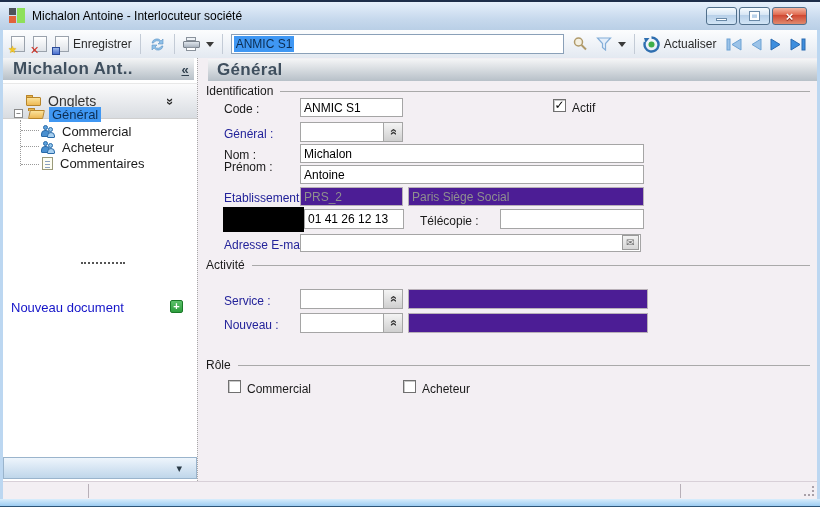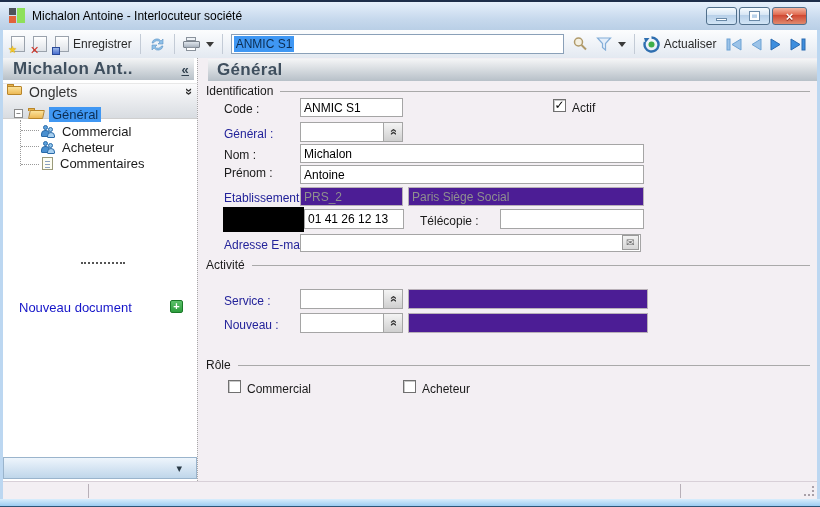--- a/index.html
+++ b/index.html
@@ -51,22 +51,22 @@
   .sidebar{position:relative;width:194px;background:#ffffff;flex:none;}
   .vsplit{width:4px;flex:none;border-left:1px dotted #a8a8a8;background:#f3eff3;}
   .main{position:relative;flex:1;background:#f3eff3;overflow:hidden;}
   
   .big-hdr{position:absolute;height:22px;background:linear-gradient(#f4f5f6,#b7c0c8);
     display:flex;align-items:center;font-weight:bold;font-size:17px;color:#3f4f5e;letter-spacing:.3px;}
   .sb-title{top:0;left:0;right:3px;padding-left:10px;}
   .sb-title .chev{margin-left:auto;margin-right:5px;font-size:13px;color:#30404e;text-decoration:underline;}
   .main-hdr{top:1px;left:7px;right:0;padding-left:9px;}
   .panel-hdr{position:absolute;left:0;right:0;height:36px;background:linear-gradient(#fbfbfc,#d8dce1);
-    border-top:1px solid #e8e8e8;border-bottom:1px solid #cfcfcf;display:flex;align-items:flex-start;
-    font-size:14px;color:#333;padding:0 4px;gap:6px;}
+    border-top:1px solid #e8e8e8;border-bottom:1px solid #cfcfcf;display:flex;align-items:center;
+    font-size:14px;color:#333;padding:0 23px;gap:6px;}
   .panel-hdr .spacer{flex:1;}
   .chev-up2{display:inline-block;transform:rotate(90deg);font-weight:bold;color:#2a2a2a;font-size:13px;}
   .chev-dn2{display:inline-block;transform:rotate(-90deg);font-weight:bold;color:#3a3a3a;font-size:12px;line-height:10px;}
   .tri-up{color:#2a2a2a;font-size:10px;}
   .tri-dn{color:#2a3a46;font-size:11px;}
   
   .folder{position:relative;width:16px;height:12px;flex:none;}
   .folder .back{position:absolute;left:0;top:0;width:7px;height:3px;background:#e8b44c;border:1px solid #b8852a;border-bottom:none;border-radius:1px 1px 0 0;}
   .folder .front{position:absolute;left:0;top:2px;width:15px;height:9px;background:linear-gradient(#fbe29a,#edb955);border:1px solid #b8852a;border-radius:1px;}
   .folder.open .front{transform:skewX(-12deg);transform-origin:bottom left;}
@@ -285,21 +285,21 @@
               <i style="top:9px;"></i>
             </span>
           <span style="width:7px;flex:none;"></span>
           <span>Commentaires</span>
         </div>
       </div>
 
       <div class="dots-split" style="top:204px;"></div>
 
 
-      <div class="trow" style="top:241px;padding-left:16px;">
+      <div class="trow" style="top:241px;padding-left:8px;">
         <span class="link">Nouveau document</span>
       </div>
       <div class="plus-btn" style="left:167px;top:242px;">
           <span>+</span>
         </div>
 
       <div class="sb-footer">
         <span class="tri-dn">▾</span>
       </div>
     </div>
@@ -325,21 +325,21 @@
       <div class="combo" style="left:99px;top:64px;width:103px;">
         <span class="cval"></span>
         <span class="cbtn">
             <span class="chev-dn2">»</span>
           </span>
       </div>
 
       <span class="flabel" style="left:23px;top:90px;">Nom :</span>
       <input class="fin" style="left: 99px; top: 86px; width: 344px;" value="Michalon">
 
-      <span class="flabel" style="left:23px;top:108px;">Prénom :</span>
+      <span class="flabel" style="left:23px;top:102px;">Prénom :</span>
       <input class="fin" style="left: 99px; top: 107px; width: 344px;" value="Antoine">
 
       <span class="flabel blue" style="left:23px;top:133px;">Etablissement :</span>
       <input class="fin ro" style="left: 99px; top: 129px; width: 103px;" readonly="" value="PRS_2">
       <input class="fin ro" style="left: 207px; top: 129px; width: 236px;" readonly="" value="Paris Siège Social">
 
       <div class="redact" style="left:22px;top:149px;width:81px;height:25px;"></div>
       <input class="fin" style="left: 103px; top: 151px; width: 100px; height: 20px;" value="01 41 26 12 13">
       <span class="flabel" style="left:219px;top:156px;">Télécopie :</span>
       <input class="fin" style="left: 299px; top: 151px; width: 144px; height: 20px;" value="">

